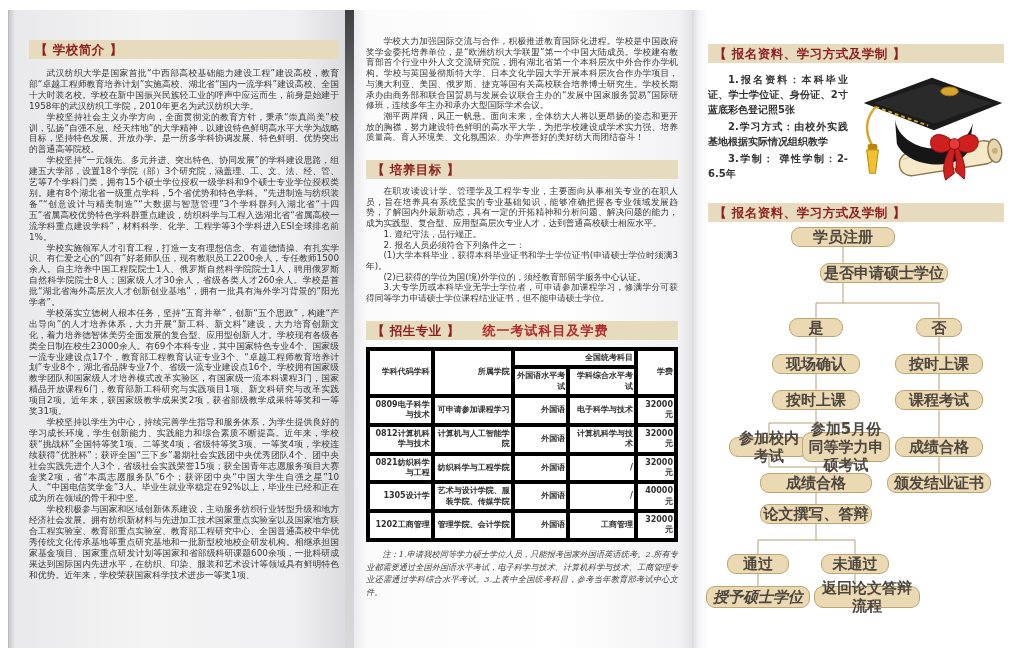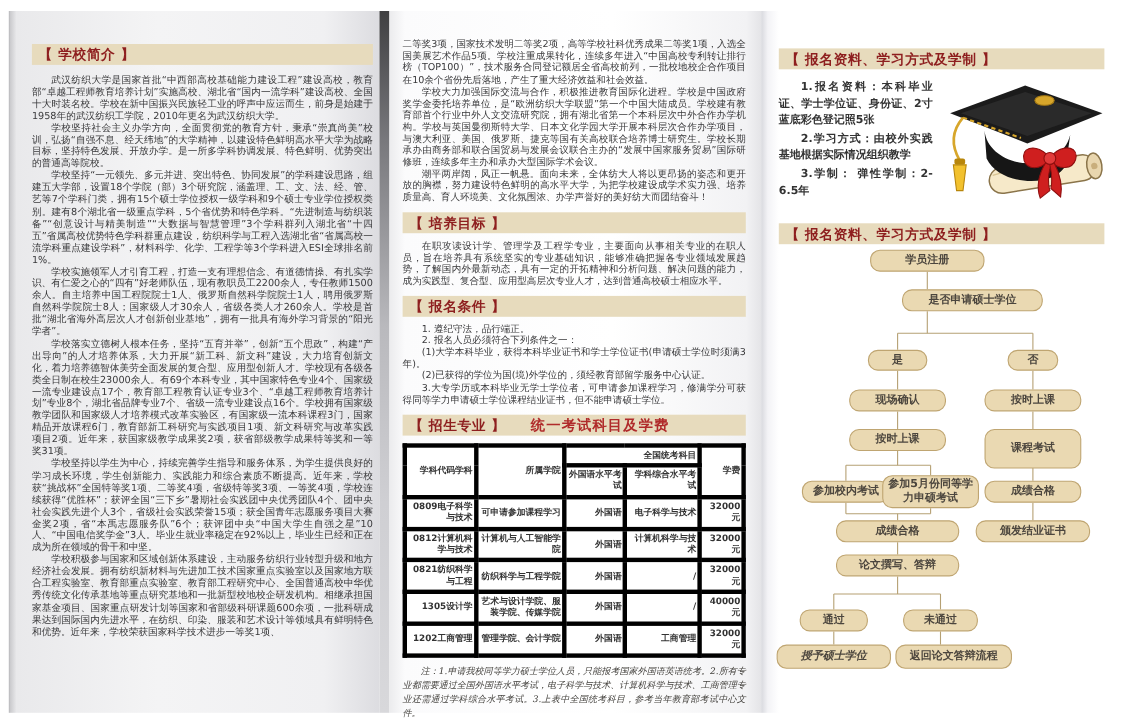--- a/index.html
+++ b/index.html
@@ -30,40 +30,40 @@
     background:#e7dbbd;color:#8e1f1f;font-weight:bold;font-size:12.5px;
     height:19px;line-height:19px;padding-left:6px;letter-spacing:.5px;
   }
   .hbar .sub{color:#b02b2b;font-size:13px;margin-left:18px;letter-spacing:1px;}
   .mb{margin-bottom:9px;}
   .bodytext p{
     margin:0;font-size:8.8px;line-height:10.9px;text-align:justify;
     text-indent:2em;color:#38383a;
   }
   .midtext p{margin:0;font-size:8.7px;line-height:10.7px;text-align:justify;text-indent:2em;color:#38383a;}
-  .sect{margin-top:7px;margin-bottom:7px;}
+  .sect{margin-top:17px;margin-bottom:7px;}
   table.majors{
     width:100%;border-collapse:collapse;font-size:8px;color:#333;text-align:center;
     margin-top:7px;background:#fff;
   }
   table.majors td,table.majors th{
     border:4px solid #000000;padding:2px 1px;line-height:1.3;font-weight:bold;text-align:right;
   }
   .note{
     margin-top:6px;font-family:"DejaVu Serif",serif;font-style:italic;
     font-size:8.2px;line-height:1.55;color:#44423e;text-align:justify;text-indent:2em;
   }
   .info p{margin:0 0 2px 0;font-size:10px;line-height:15px;font-weight:600;color:#333;text-indent:2em;text-align:justify;}
   .cap{float:right;width:156px;height:122px;margin:-8px -6px 0 6px;}
   .flow{position:absolute;left:0;top:200px;width:332px;height:430px;}
   .flow svg.wires{position:absolute;left:0;top:0;z-index:0;}
   .node{
     position:absolute;z-index:1;box-sizing:border-box;
     background:#ead9b2;border:1px solid #bfa571;border-radius:9px;
-    color:#4c463e;font-weight:bold;font-size:10px;line-height:1.2;
+    color:#4c463e;font-weight:bold;font-size:15px;line-height:1.2;
     display:flex;align-items:center;justify-content:center;text-align:center;padding:1px 2px;
   }
 </style>
 </head>
 <body>
 
 <div class="page page-left">
   <div class="inner-left">
     <div class="hbar mb">
       <span>【 学校简介 】</span>
@@ -78,35 +78,31 @@
       <p>学校积极参与国家和区域创新体系建设，主动服务纺织行业转型升级和地方经济社会发展。拥有纺织新材料与先进加工技术国家重点实验室以及国家地方联合工程实验室、教育部重点实验室、教育部工程研究中心、全国普通高校中华优秀传统文化传承基地等重点研究基地和一批新型校地校企研发机构。相继承担国家基金项目、国家重点研发计划等国家和省部级科研课题600余项，一批科研成果达到国际国内先进水平，在纺织、印染、服装和艺术设计等领域具有鲜明特色和优势。近年来，学校荣获国家科学技术进步一等奖1项、</p>
     </div>
   </div>
 </div>
 
 <div class="spine1"></div>
 
 <div class="page page-mid">
   <div class="inner-mid">
     <div class="midtext">
-      <p style="text-indent:0">二等奖3项，国家技术发明二等奖2项，高等学校社科优秀成果二等奖1项，入选全国美展艺术作品5项。学校注重成果转化，连续多年进入“中国高校专利转让排行榜（TOP100）”，技术服务合同登记额居全省高校前列，一批校地校企合作项目在10余个省份先后落地，产生了重大经济效益和社会效益。</p>
       <p>学校大力加强国际交流与合作，积极推进教育国际化进程。学校是中国政府奖学金委托培养单位，是“欧洲纺织大学联盟”第一个中国大陆成员。学校建有教育部首个行业中外人文交流研究院，拥有湖北省第一个本科层次中外合作办学机构。学校与英国曼彻斯特大学、日本文化学园大学开展本科层次合作办学项目，与澳大利亚、美国、俄罗斯、捷克等国有关高校联合培养博士研究生。学校长期承办由商务部和联合国贸易与发展会议联合主办的“发展中国家服务贸易”国际研修班，连续多年主办和承办大型国际学术会议。</p>
       <p>潮平两岸阔，风正一帆悬。面向未来，全体纺大人将以更昂扬的姿态和更开放的胸襟，努力建设特色鲜明的高水平大学，为把学校建设成学术实力强、培养质量高、育人环境美、文化氛围浓、办学声誉好的美好纺大而团结奋斗！</p>
     </div>
 
     <div class="hbar sect">
       <span>【 培养目标 】</span>
     </div>
     <div class="midtext">
       <p>在职攻读设计学、管理学及工程学专业，主要面向从事相关专业的在职人员，旨在培养具有系统坚实的专业基础知识，能够准确把握各专业领域发展趋势，了解国内外最新动态，具有一定的开拓精神和分析问题、解决问题的能力，成为实践型、复合型、应用型高层次专业人才，达到普通高校硕士相应水平。</p>
     </div>
 
-    <div class="hbar sect">
-      <span>【 报名条件 】</span>
-    </div>
     <div class="midtext">
       <p>1. 遵纪守法，品行端正。</p>
       <p>2. 报名人员必须符合下列条件之一：</p>
       <p>(1)大学本科毕业，获得本科毕业证书和学士学位证书(申请硕士学位时须满3年)。</p>
       <p>(2)已获得的学位为国(境)外学位的，须经教育部留学服务中心认证。</p>
       <p>3.大专学历或本科毕业无学士学位者，可申请参加课程学习，修满学分可获得同等学力申请硕士学位课程结业证书，但不能申请硕士学位。</p>
     </div>
 
     <div class="hbar sect">
       <span>【 招生专业 】</span>
@@ -238,21 +234,21 @@
         <line x1="163" y1="364" x2="163" y2="376"></line>
       </g>
     </svg>
     <div class="node" style="left:99px;top:17px;width:104px;height:20px;">学员注册</div>
     <div class="node" style="left:87px;top:53px;width:128px;height:20px;margin-left:41px;">是否申请硕士学位</div>
     <div class="node" style="left:97px;top:108px;width:54px;height:19px;">是</div>
     <div class="node" style="left:224px;top:108px;width:46px;height:19px;">否</div>
     <div class="node" style="left:80px;top:144px;width:88px;height:20px;">现场确认</div>
     <div class="node" style="left:203px;top:144px;width:88px;height:20px;">按时上课</div>
     <div class="node" style="left:80px;top:180px;width:88px;height:20px;">按时上课</div>
-    <div class="node" style="left:203px;top:180px;width:88px;height:36px;">课程考试</div>
+    <div class="node" style="left:203px;top:180px;width:88px;height:20px;">课程考试</div>
     <div class="node" style="left:37px;top:227px;width:80px;height:20px;">参加校内考试</div>
     <div class="node" style="left:110px;top:222px;width:88px;height:30px;">参加5月份同等学力申硕考试</div>
     <div class="node" style="left:203px;top:227px;width:88px;height:20px;">成绩合格</div>
     <div class="node" style="left:68px;top:263px;width:112px;height:20px;">成绩合格</div>
     <div class="node" style="left:195px;top:263px;width:104px;height:20px;">颁发结业证书</div>
     <div class="node" style="left:68px;top:294px;width:112px;height:20px;">论文撰写、答辩</div>
     <div class="node" style="left:35px;top:344px;width:62px;height:20px;">通过</div>
     <div class="node" style="left:129px;top:344px;width:68px;height:20px;">未通过</div>
     <div class="node" style="left:14px;top:376px;width:104px;height:22px;font-style:italic;">授予硕士学位</div>
     <div class="node" style="left:122px;top:376px;width:106px;height:22px;">返回论文答辩流程</div>

